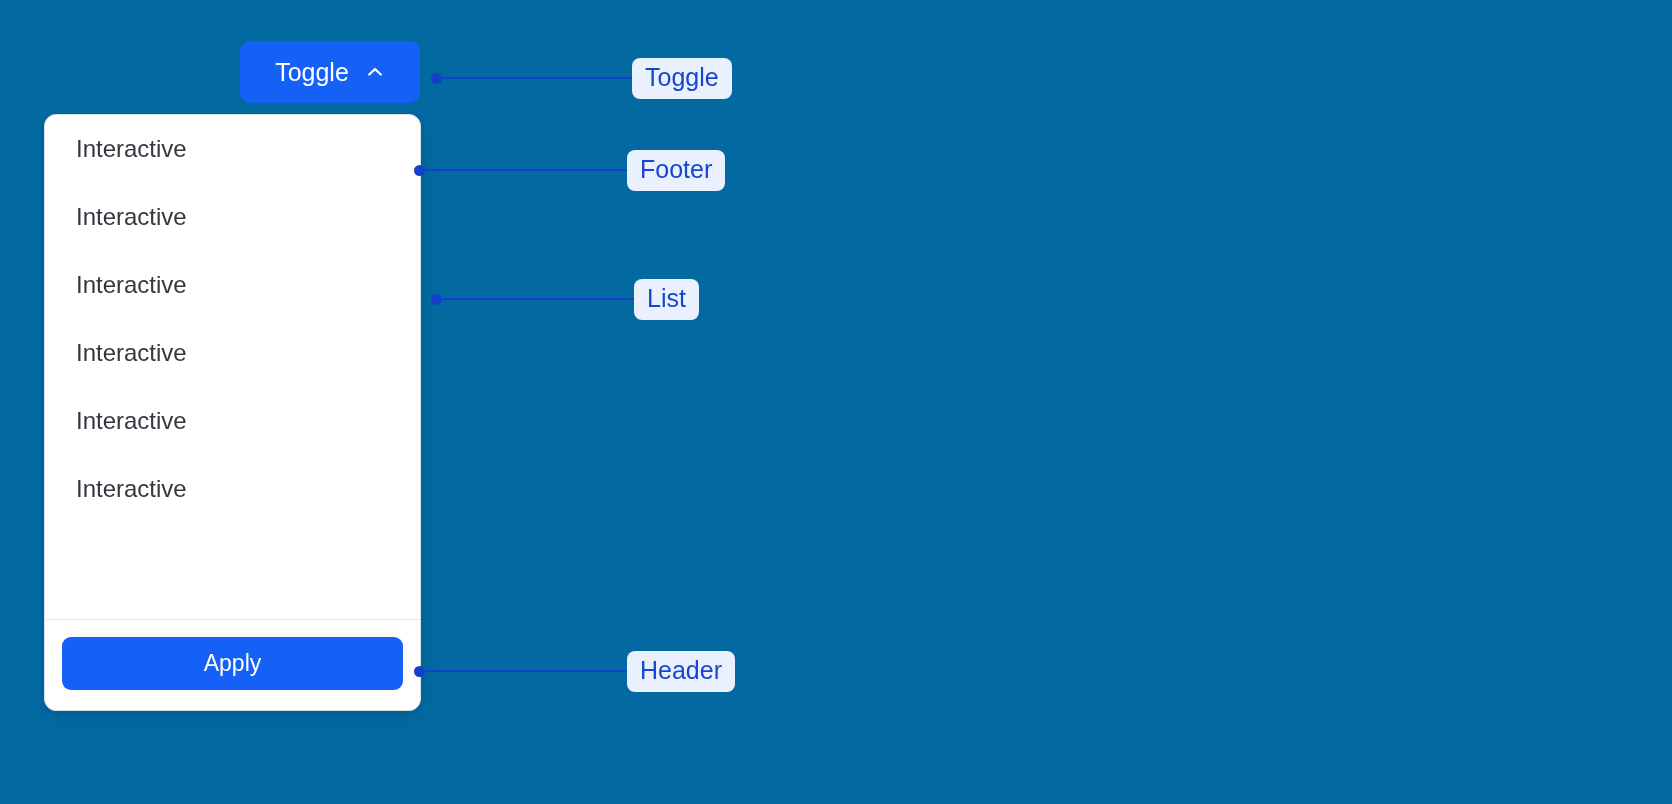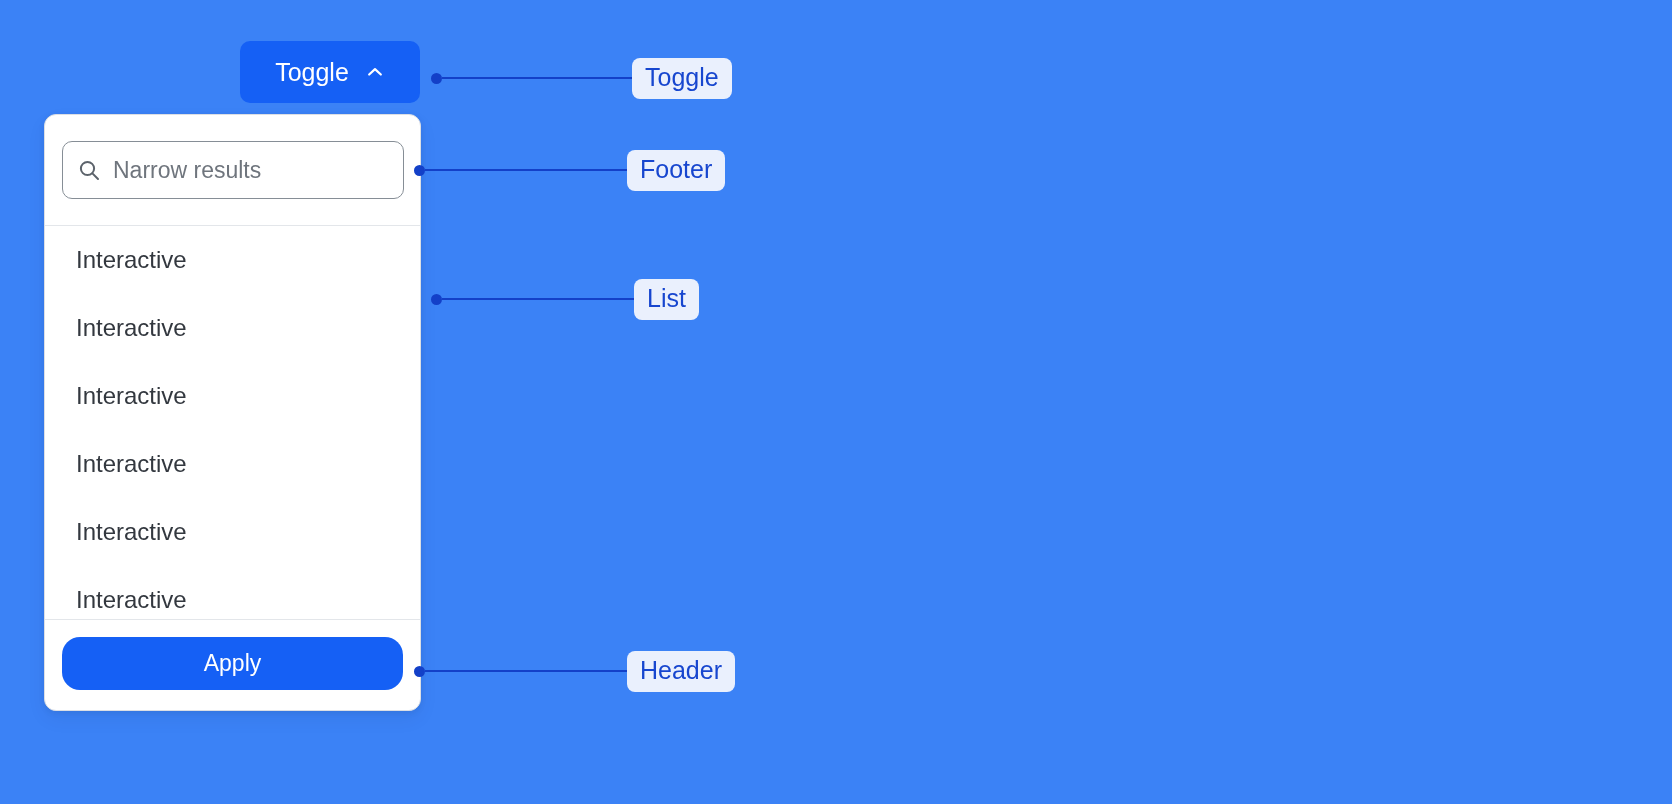--- a/index.html
+++ b/index.html
@@ -9,21 +9,21 @@
     height: 804px;
     background: #ffffff;
     font-family: "Liberation Sans", sans-serif;
     overflow: hidden;
   }
 
   #stage {
     position: relative;
     width: 1672px;
     height: 804px;
-    background: #3b82f6;
+    background: #0369a1;
   }
 
   
   .toggle-button {
     position: absolute;
     left: 240px;
     top: 41px;
     width: 180px;
     height: 62px;
     background: #1560f5;
@@ -128,21 +128,21 @@
   .panel-footer {
     flex: 0 0 auto;
     border-top: 1px solid #e3e6ea;
     padding: 17px 17px 20px 17px;
   }
   .apply-button {
     width: 100%;
     height: 53px;
     background: #1560f5;
     border: none;
-    border-radius: 18px;
+    border-radius: 9px;
     color: #ffffff;
     font-size: 23px;
     font-family: "Liberation Sans", sans-serif;
     cursor: pointer;
     line-height: 1;
   }
 
   
   .annotation {
     position: absolute;
@@ -195,31 +195,20 @@
     <span class="tb-label">Toggle</span>
     <span class="chevron-up">
       <svg viewBox="0 0 24 24" width="20" height="20" fill="none" stroke="#ffffff" stroke-width="2.6" stroke-linecap="round" stroke-linejoin="round">
         <polyline points="5,15 12,8.5 19,15"></polyline>
       </svg>
     </span>
   </button>
 
   <div class="panel">
 
-    <div class="panel-header">
-      <div class="search-wrap">
-        <span class="search-icon">
-          <svg viewBox="0 0 24 24" width="24" height="24" fill="none" stroke="#5c6views" stroke-width="2" stroke-linecap="round">
-            <circle cx="10.5" cy="10.5" r="6.6" stroke="#5c636b" fill="none" stroke-width="2"></circle>
-            <line x1="15.4" y1="15.4" x2="21" y2="21" stroke="#5c636b" stroke-width="2" stroke-linecap="round"></line>
-          </svg>
-        </span>
-        <input class="search-input" type="text" value="" placeholder="Narrow results" style="">
-      </div>
-    </div>
 
     <div class="panel-list">
       <div class="list-item">Interactive</div>
       <div class="list-item">Interactive</div>
       <div class="list-item">Interactive</div>
       <div class="list-item">Interactive</div>
       <div class="list-item">Interactive</div>
       <div class="list-item">Interactive</div>
     </div>
 

